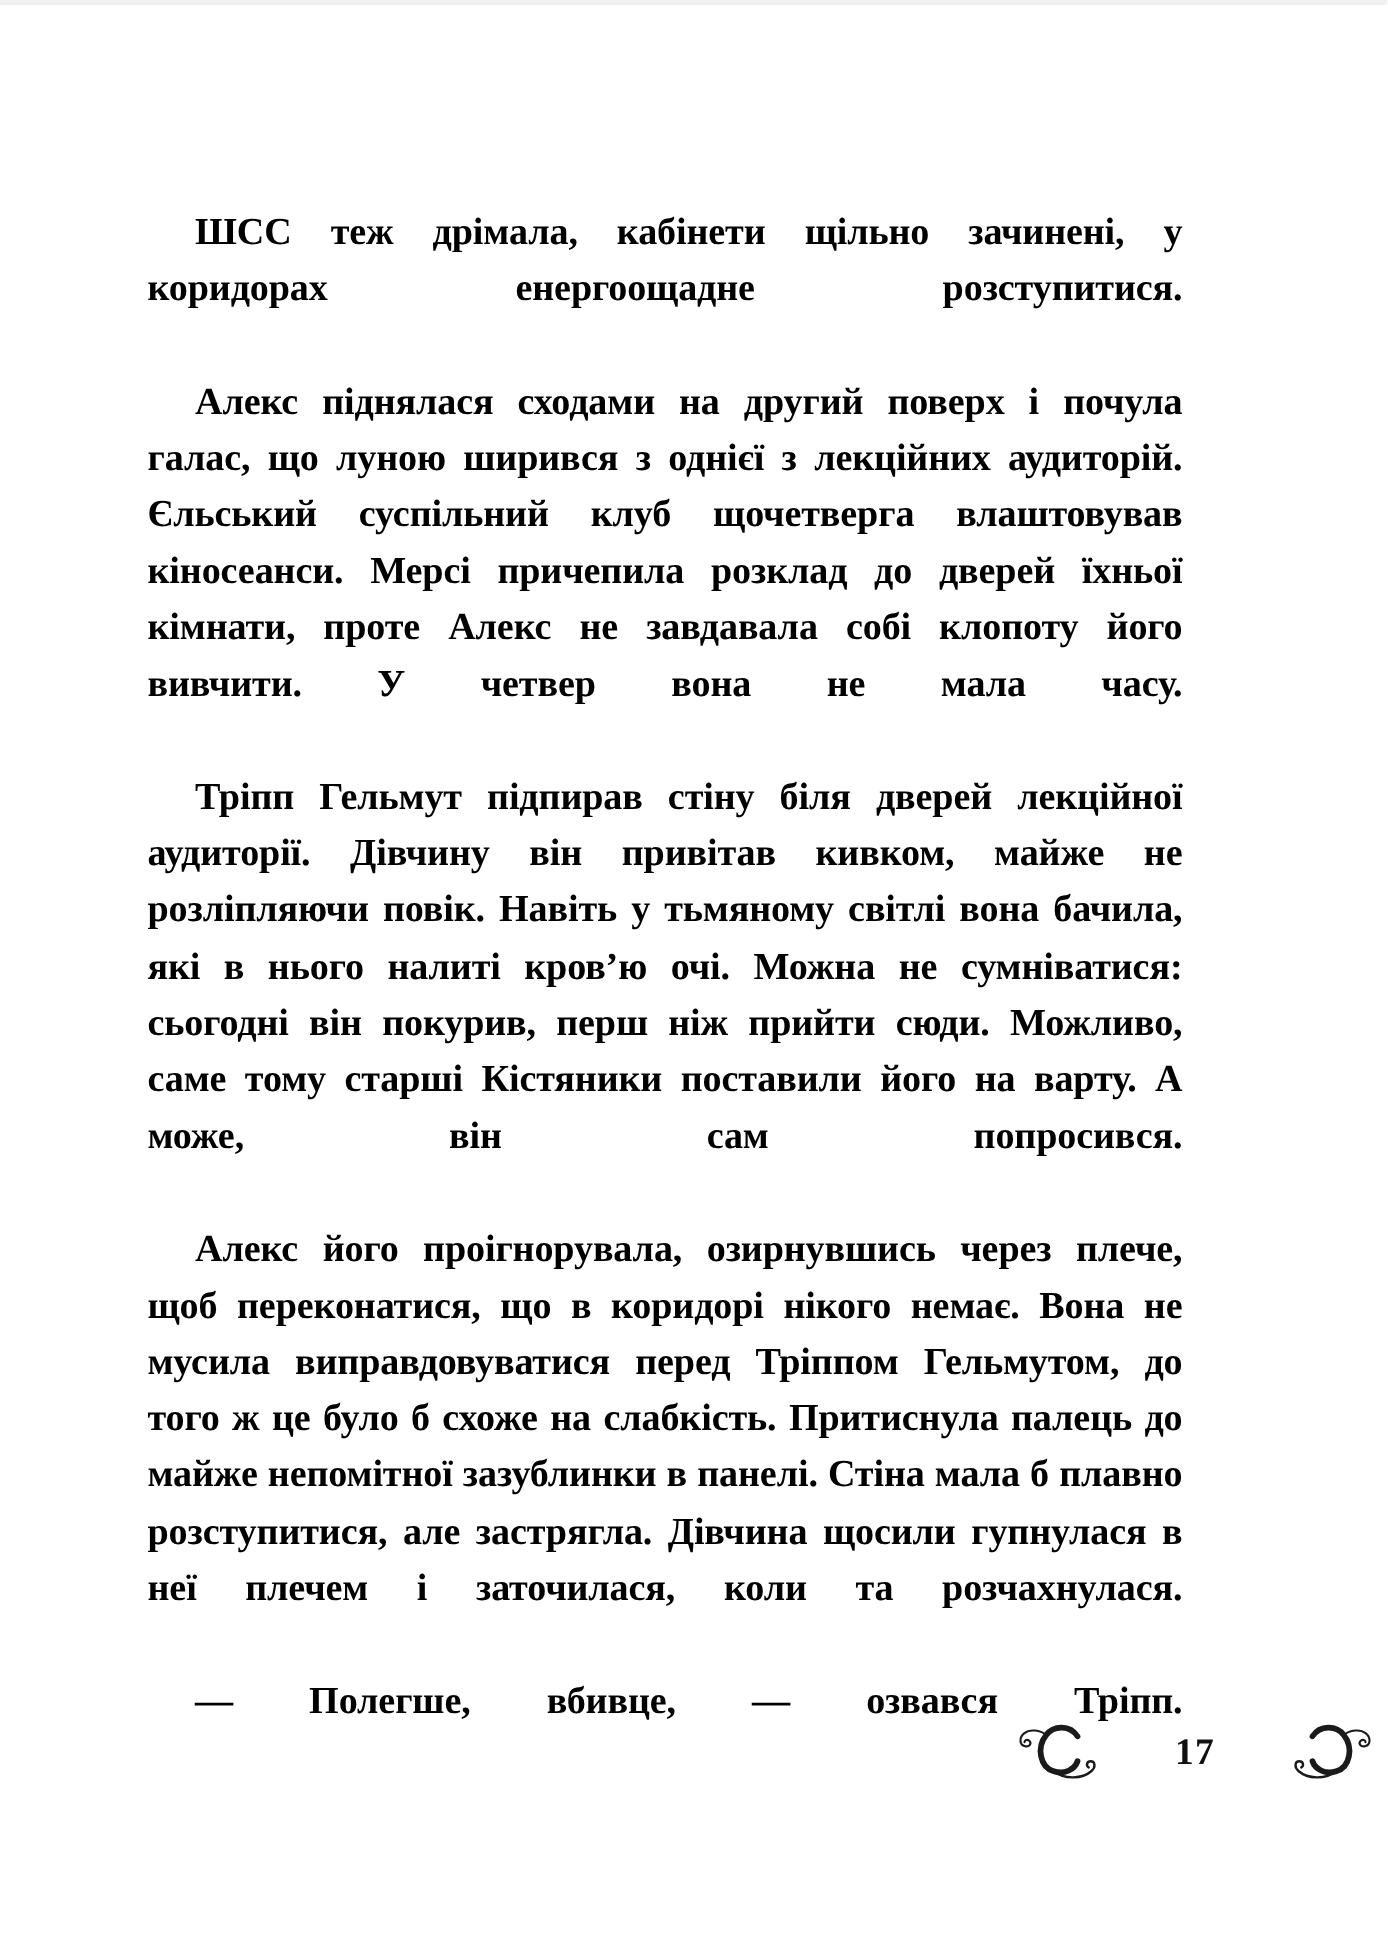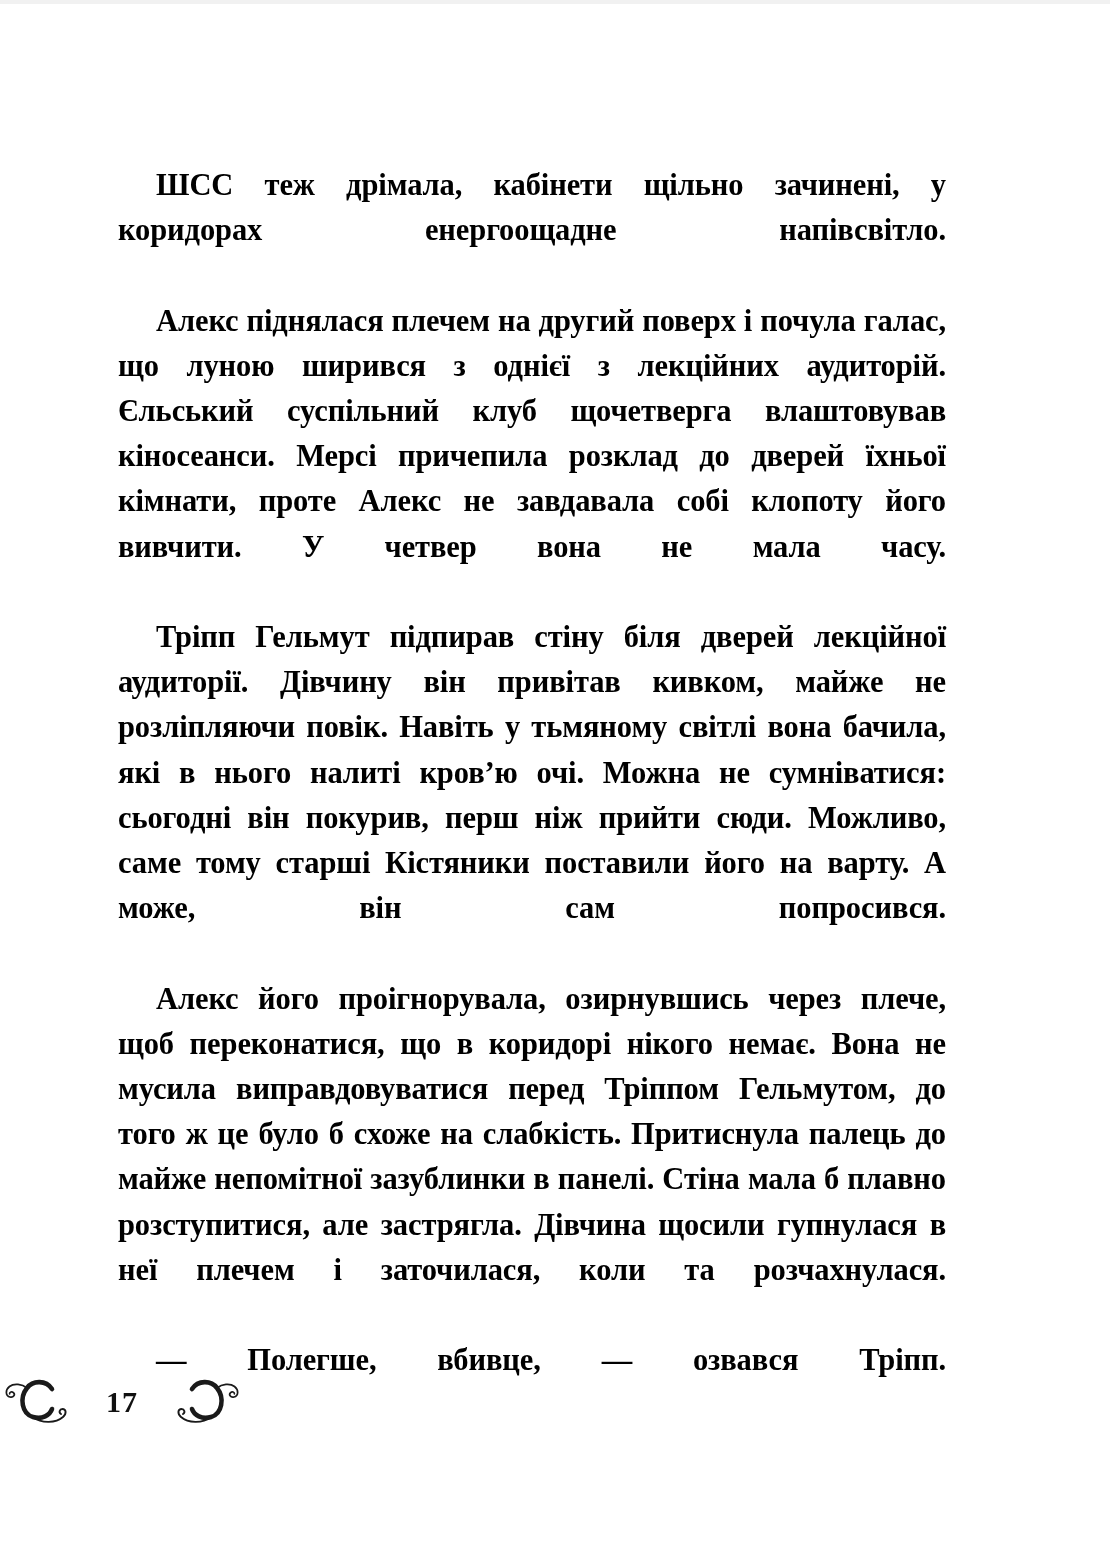--- a/index.html
+++ b/index.html
@@ -64,22 +64,22 @@
   }
 
   .footer {
     position: absolute;
     left: 0;
     top: 1372px;
     width: 1102px;
     height: 60px;
     display: flex;
     align-items: center;
-    justify-content: flex-start;
-    gap: 14px;
+    justify-content: flex-end;
+    gap: 38px;
   }
 
   .page-number {
     font-size: 30px;
     font-weight: 700;
     letter-spacing: 1px;
     font-family: "Liberation Serif", "DejaVu Serif", serif;
     line-height: 1;
     color: #111111;
   }
@@ -93,22 +93,22 @@
   .ornament svg { display: block; }
 </style>
 </head>
 <body>
 
 <div class="page">
 
   <div class="top-strip"></div>
 
   <div class="text-block">
-    <p class="para">ШСС теж дрімала, кабінети щільно зачинені, у коридорах енергоощадне напівсвітло.</p>
-    <p class="para">Алекс піднялася плечем на другий поверх і почула галас, що луною ширився з однієї з лекційних аудиторій. Єльський суспільний клуб щочетверга влаштовував кіносеанси. Мерсі причепила розклад до дверей їхньої кімнати, проте Алекс не завдавала собі клопоту його вивчити. У четвер вона не мала часу.</p>
+    <p class="para">ШСС теж дрімала, кабінети щільно зачинені, у коридорах енергоощадне розступитися.</p>
+    <p class="para">Алекс піднялася сходами на другий поверх і почула галас, що луною ширився з однієї з лекційних аудиторій. Єльський суспільний клуб щочетверга влаштовував кіносеанси. Мерсі причепила розклад до дверей їхньої кімнати, проте Алекс не завдавала собі клопоту його вивчити. У четвер вона не мала часу.</p>
     <p class="para">Тріпп Гельмут підпирав стіну біля дверей лекційної аудиторії. Дівчину він привітав кивком, майже не розліпляючи повік. Навіть у тьмяному світлі вона бачила, які в нього налиті кров’ю очі. Можна не сумніватися: сьогодні він покурив, перш ніж прийти сюди. Можливо, саме тому старші Кістяники поставили його на варту. А може, він сам попросився.</p>
     <p class="para">Алекс його проігнорувала, озирнувшись через плече, щоб переконатися, що в коридорі нікого немає. Вона не мусила виправдовуватися перед Тріппом Гельмутом, до того ж це було б схоже на слабкість. Притиснула палець до майже непомітної зазублинки в панелі. Стіна мала б плавно розступитися, але застрягла. Дівчина щосили гупнулася в неї плечем і заточилася, коли та розчахнулася.</p>
     <p class="para">— Полегше, вбивце, — озвався Тріпп.</p>
 
   </div>
 
   <div class="footer">
 
     <span class="ornament left">
       <svg viewBox="0 0 92 52" width="92" height="52" xmlns="http://www.w3.org/2000/svg">

